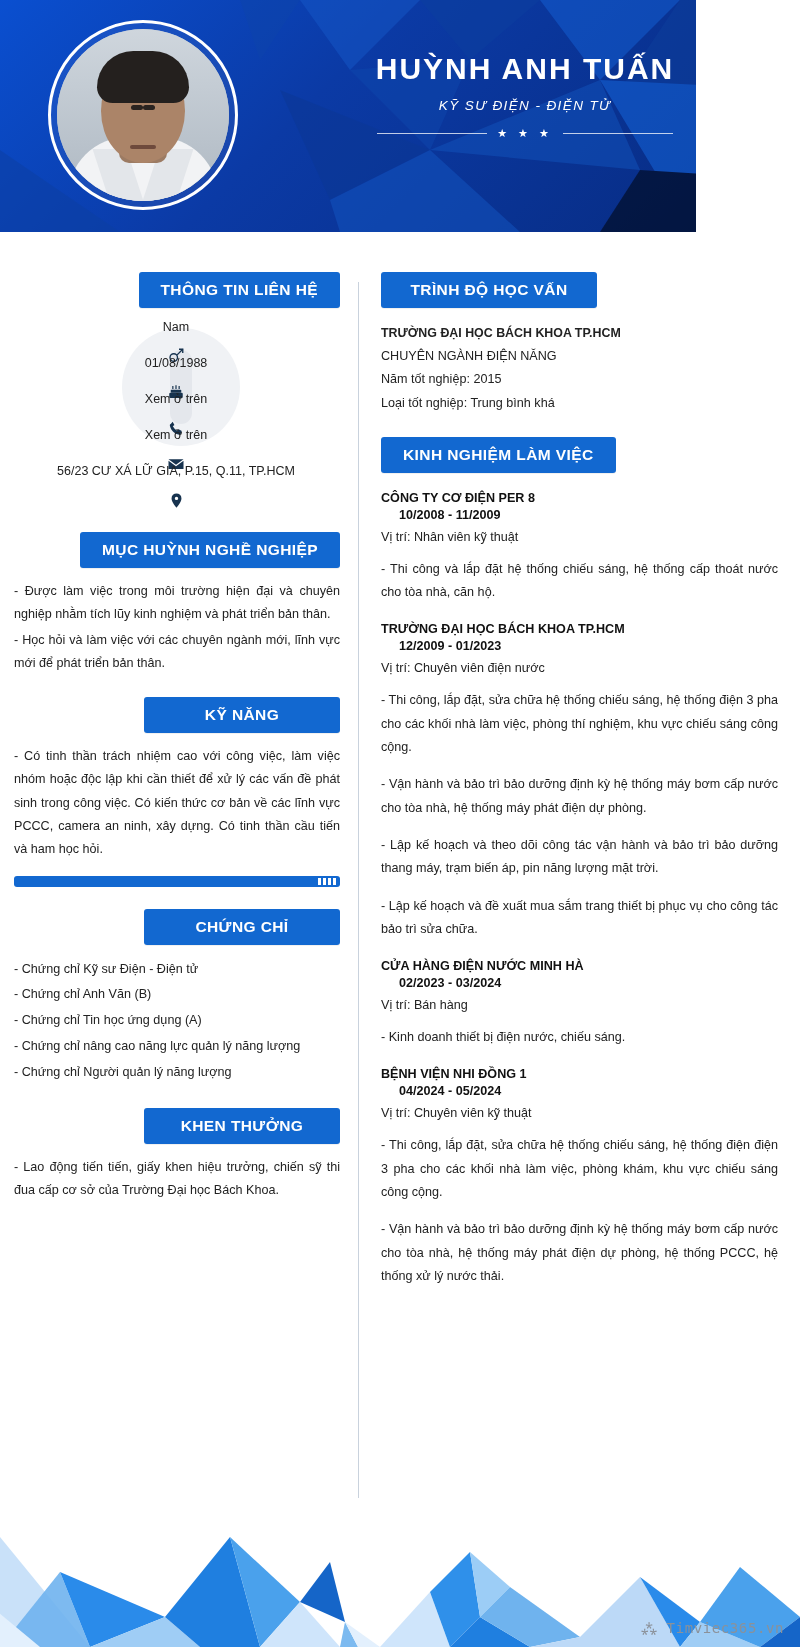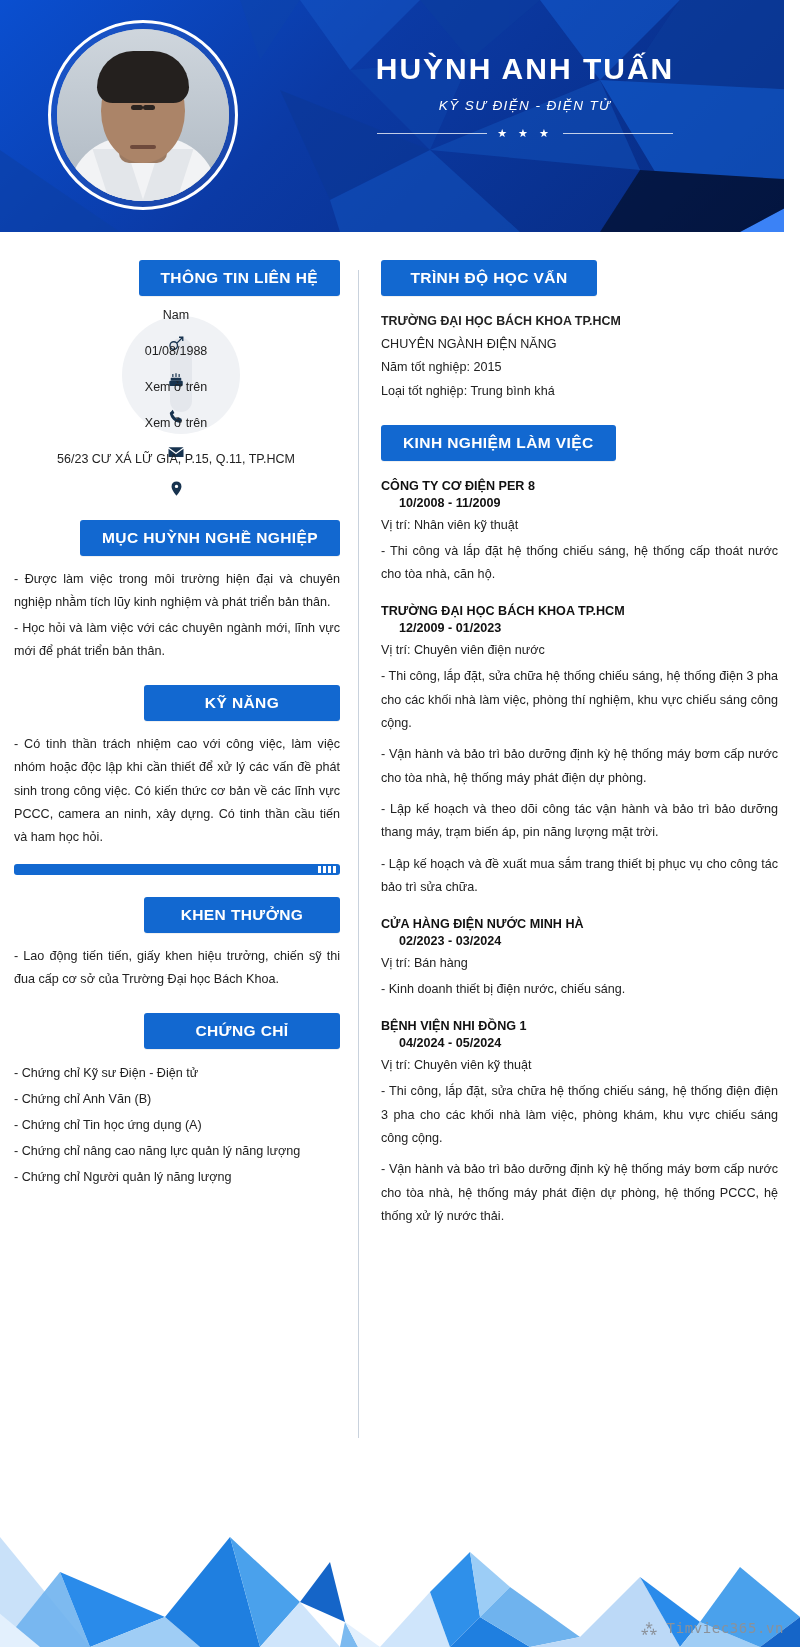--- a/index.html
+++ b/index.html
@@ -12,21 +12,21 @@
     position: relative;
     width: 800px;
     height: 1647px;
     background: #ffffff;
     overflow: hidden;
   }
 
   
   .header {
     position: relative;
-    width: 784px;
+    width: 696px;
     height: 232px;
     background: #3b82f6;
     overflow: hidden;
   }
   .header-bg {
     position: absolute;
     inset: 0;
     background:
       linear-gradient(135deg, #0a4fd0 0%, #0b3aa5 40%, #072a7e 100%);
   }
@@ -113,21 +113,21 @@
     justify-content: center;
     gap: 10px;
   }
   .hd-stars .line { height: 1px; width: 110px; background: rgba(255,255,255,0.75); }
   .hd-stars .stars { font-size: 11px; letter-spacing: 4px; }
 
   
   .content {
     position: relative;
     display: flex;
-    padding-top: 28px;
+    padding-top: 40px;
   }
   .col-left { width: 358px; padding: 0 18px 0 14px; position: relative; z-index: 2; }
   .divider {
     width: 1px;
     background: #c9d2dd;
     margin: 10px 0 0 0;
     align-self: stretch;
     position: relative; z-index: 2;
   }
   .col-right { width: 441px; padding: 0 22px 0 22px; position: relative; z-index: 2; }
@@ -218,21 +218,21 @@
 
   
   .edu { margin-top: 14px; font-size: 12.6px; line-height: 1.85; color: #222; }
   .edu .strong { font-weight: bold; font-size: 12.4px; }
   .job { margin-top: 18px; }
   .job:first-of-type { margin-top: 14px; }
   .job .title { font-weight: bold; font-size: 12.6px; color: #111; }
   .job .dates { font-weight: bold; font-size: 12.6px; color: #111; margin-top: 3px; margin-left: 18px; }
   .job .role { font-size: 12.6px; color: #222; margin-top: 8px; }
   .job .desc { font-size: 12.6px; line-height: 1.85; color: #222; text-align: justify; margin-top: 2px; }
-  .job .desc p { margin-top: 8px; }
+  .job .desc p { margin-top: 14px; }
 
   
   .footer-deco {
     position: absolute;
     left: 0; bottom: 0;
     width: 800px; height: 260px;
     pointer-events: none;
     z-index: 1;
   }
   .brand {
@@ -384,37 +384,37 @@
               <i></i>
               <i></i>
               <i></i>
               <i></i>
             </span>
         </div>
       </div>
 
       <div class="section">
         <div class="bar-left-wrap">
-          <span class="bar-title">KHEN THƯỞNG</span>
-        </div>
-        <div class="body-text">
-          <p>- Lao động tiến tiến, giấy khen hiệu trưởng, chiến sỹ thi đua cấp cơ sở của Trường Đại học Bách Khoa.</p>
-        </div>
-      </div>
-
-      <div class="section">
-        <div class="bar-left-wrap">
           <span class="bar-title">CHỨNG CHỈ</span>
         </div>
         <div class="cert-list">
           <div>- Chứng chỉ Kỹ sư Điện - Điện tử</div>
           <div>- Chứng chỉ Anh Văn (B)</div>
           <div>- Chứng chỉ Tin học ứng dụng (A)</div>
           <div>- Chứng chỉ nâng cao năng lực quản lý năng lượng</div>
           <div>- Chứng chỉ Người quản lý năng lượng</div>
+        </div>
+      </div>
+
+      <div class="section">
+        <div class="bar-left-wrap">
+          <span class="bar-title">KHEN THƯỞNG</span>
+        </div>
+        <div class="body-text">
+          <p>- Lao động tiến tiến, giấy khen hiệu trưởng, chiến sỹ thi đua cấp cơ sở của Trường Đại học Bách Khoa.</p>
         </div>
       </div>
 
       <div class="spacer-bottom"></div>
     </div>
 
     <div class="divider"></div>
 
     <div class="col-right">
 

